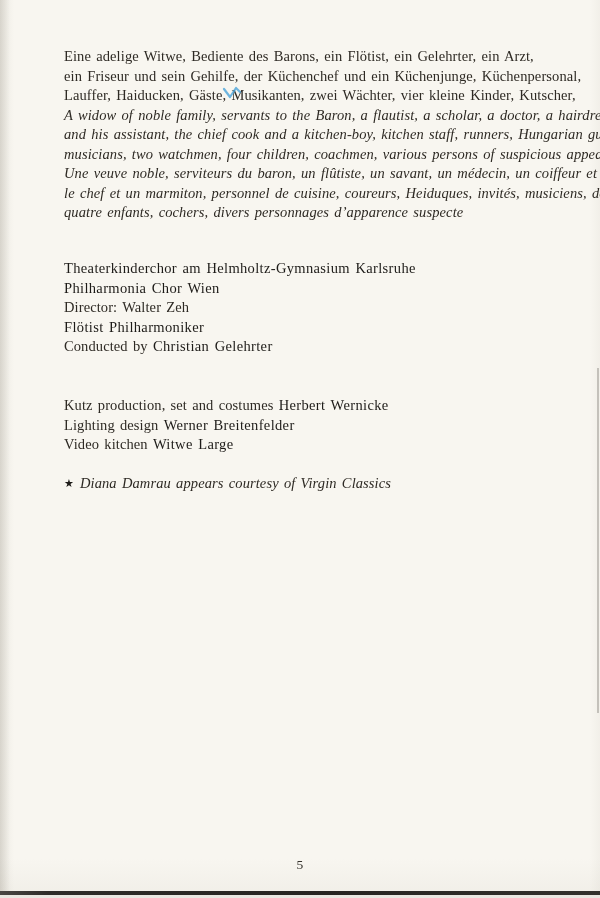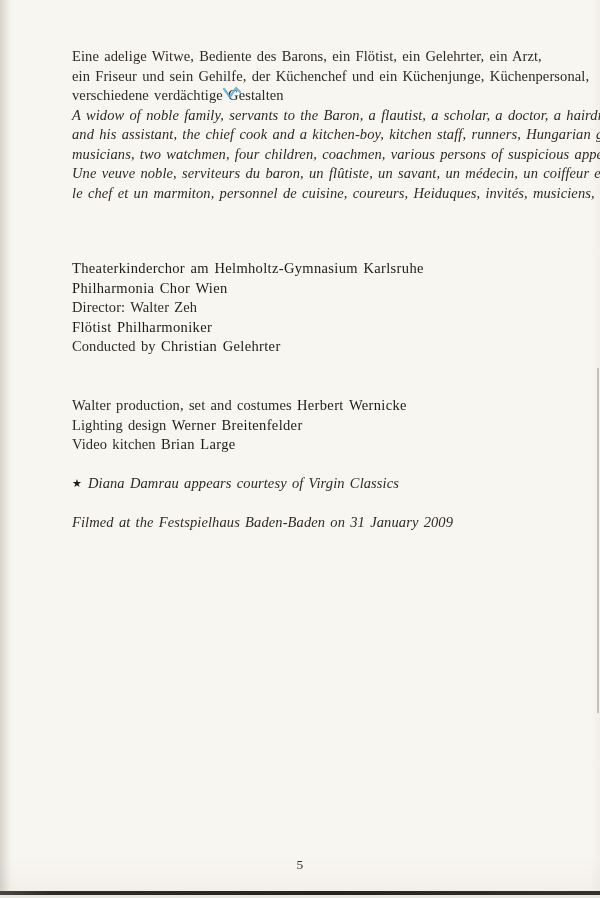--- a/index.html
+++ b/index.html
@@ -16,21 +16,21 @@
       linear-gradient(90deg, rgba(120,112,96,0.10) 0px, rgba(120,112,96,0.0) 14px),
       linear-gradient(270deg, rgba(120,112,96,0.05) 0px, rgba(120,112,96,0.0) 10px),
       linear-gradient(0deg, rgba(120,112,96,0.06) 0px, rgba(120,112,96,0.0) 40px),
       var(--paper);
     overflow:hidden;
     font-family:"Liberation Serif","DejaVu Serif",serif;
     color:var(--ink);
   }
   .textcol{
     position:absolute;
-    left:72px;
+    left:64px;
     width:500px;
     font-size:14.5px;
     line-height:19.5px;
     word-spacing:1.5px;
     letter-spacing:0.1px;
   }
   .line{white-space:nowrap;}
   .b{font-weight:normal;color:var(--ink-bold);letter-spacing:0.35px;}
   .i{font-style:italic;}
   .cast{top:47px;}
@@ -75,51 +75,51 @@
 </head>
 <body>
 
 <div class="page">
 
   <div class="scan-left-shadow"></div>
 
   <div class="textcol cast">
       <div class="line"><span>Eine adelige Witwe, Bediente des Barons, ein Flötist, ein Gelehrter, ein Arzt,</span></div>
       <div class="line"><span>ein Friseur und sein Gehilfe, der Küchenchef und ein Küchenjunge, Küchenpersonal,</span></div>
-      <div class="line"><span>verschiedene verdächtige Gestalten</span></div>
+      <div class="line"><span>Lauffer, Haiducken, Gäste, Musikanten, zwei Wächter, vier kleine Kinder, Kutscher,</span></div>
       <div class="line"><span class="i">A widow of noble family, servants to the Baron, a flautist, a scholar, a doctor, a hairdresser</span></div>
       <div class="line"><span class="i">and his assistant, the chief cook and a kitchen-boy, kitchen staff, runners, Hungarian guards, guests,</span></div>
       <div class="line"><span class="i">musicians, two watchmen, four children, coachmen, various persons of suspicious appearance</span></div>
       <div class="line"><span class="i">Une veuve noble, serviteurs du baron, un flûtiste, un savant, un médecin, un coiffeur et son aide,</span></div>
       <div class="line"><span class="i">le chef et un marmiton, personnel de cuisine, coureurs, Heiduques, invités, musiciens, deux veilleurs,</span></div>
+      <div class="line"><span class="i">quatre enfants, cochers, divers personnages d’apparence suspecte</span></div>
     </div>
 
   <svg class="pen-mark" viewBox="0 0 20 14" xmlns="http://www.w3.org/2000/svg">
     <path d="M2,3 L8,11 L14,2 L18,6" fill="none" stroke="var(--pen)" stroke-width="2.2" stroke-linecap="round" stroke-linejoin="round" opacity="0.85"></path>
   </svg>
 
   <div class="textcol ensembles">
       <div class="line"><span class="b">Theaterkinderchor am Helmholtz-Gymnasium Karlsruhe</span></div>
       <div class="line"><span class="b">Philharmonia Chor Wien</span></div>
       <div class="line"><span>Director: Walter Zeh</span></div>
       <div class="line"><span class="b">Flötist Philharmoniker</span></div>
       <div class="line"><span>Conducted by </span><span class="b">Christian Gelehrter</span></div>
     </div>
 
   <div class="textcol production">
-      <div class="line"><span>Walter production, set and costumes </span><span class="b">Herbert Wernicke</span></div>
+      <div class="line"><span>Kutz production, set and costumes </span><span class="b">Herbert Wernicke</span></div>
       <div class="line"><span>Lighting design </span><span class="b">Werner Breitenfelder</span></div>
-      <div class="line"><span>Video kitchen </span><span class="b">Brian Large</span></div>
+      <div class="line"><span>Video kitchen </span><span class="b">Witwe Large</span></div>
     </div>
 
   <div class="textcol footnote">
     <span class="star">★</span><span class="ftext">Diana Damrau appears courtesy of Virgin Classics</span>
   </div>
 
-  <div class="textcol filmed">Filmed at the Festspielhaus Baden-Baden on 31 January 2009</div>
 
   <div class="pagenum">5</div>
 
   <div class="scan-right-line"></div>
   <div class="scan-bottom-line"></div>
   <div class="scan-bottom-margin"></div>
 
 </div>
 
 </body></html>

